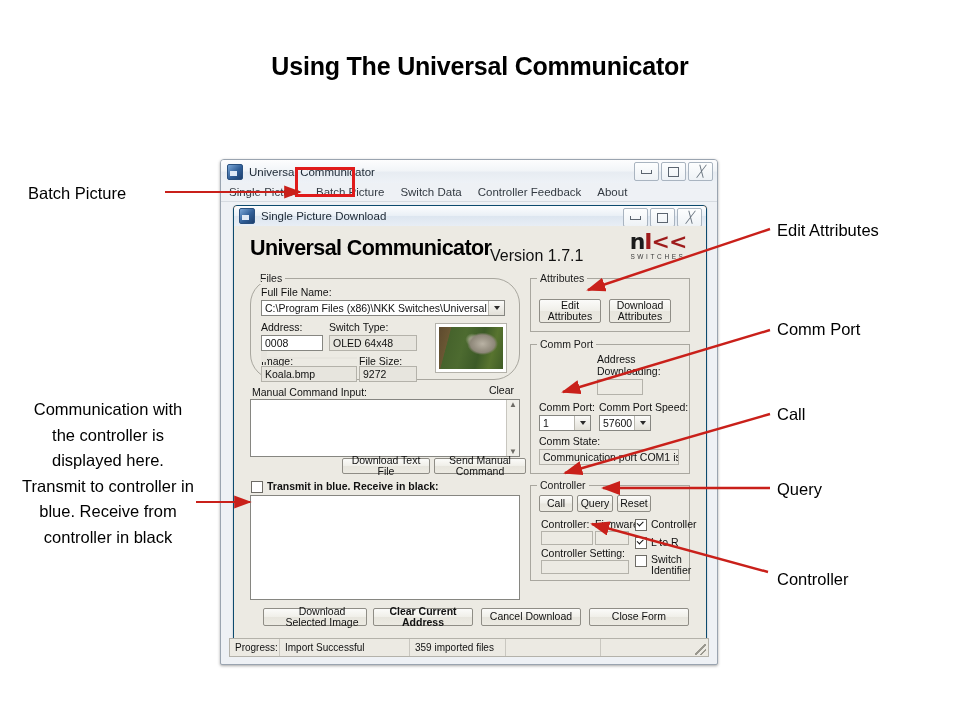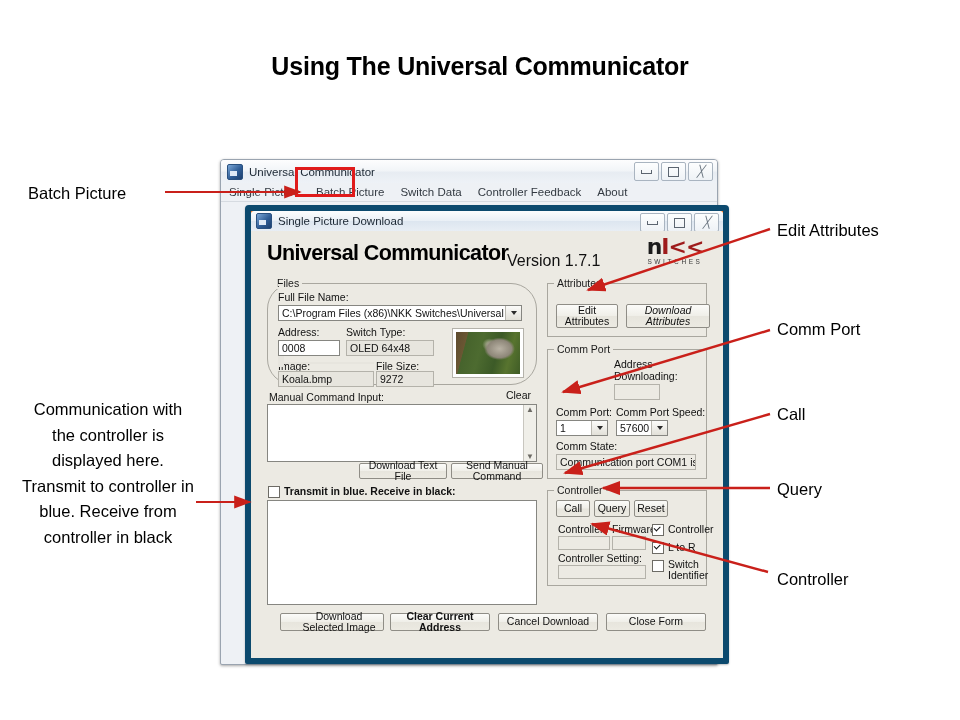--- a/index.html
+++ b/index.html
@@ -68,22 +68,22 @@
   .menu-item{font-size:11.5px;color:#333a42;white-space:nowrap;}
 
   
   .hl-rect{
     position:absolute;left:74px;top:-16px;width:60px;height:30px;
     border:3px solid #e01b1b;box-sizing:border-box;
   }
 
   
   .inner-window{
-    position:absolute;left:24px;top:45px;width:472px;height:447px;
-    background:#f97316;border:6px solid #0c4a6e;border-radius:4px 4px 2px 2px;
+    position:absolute;left:12px;top:45px;width:472px;height:447px;
+    background:#f97316;border:1px solid #0c4a6e;border-radius:4px 4px 2px 2px;
     box-shadow:0 1px 2px rgba(0,0,0,.25);
   }
   .inner-titlebar{
     height:20px;
     background:linear-gradient(to bottom,#fcfdfe 0%,#eaf0f6 48%,#dde6f0 52%,#e8eef5 100%);
     border-radius:3px 3px 0 0;display:flex;align-items:center;padding-left:5px;position:relative;
   }
   .inner-body{position:absolute;left:0;right:0;top:20px;bottom:0;background:#eceae3;}
 
   .app-title{position:absolute;left:16px;top:10px;font-size:21.5px;font-weight:bold;color:#000;letter-spacing:-0.6px;}
@@ -313,21 +313,21 @@
 
       <div class="chk" style="left:17px;top:254px;font-weight:bold;">
         <span class="box"></span>
         <span>Transmit in blue. Receive in black:</span>
       </div>
       <div class="bigbox" style="left:16px;top:269px;width:268px;height:103px;"></div>
 
       <div class="grp" style="left:296px;top:52px;width:158px;height:52px;">
         <span class="grp-title">Attributes</span>
         <div class="btn" style="left:8px;top:20px;width:62px;height:24px;">Edit Attributes</div>
-        <div class="btn" style="left:78px;top:20px;width:84px;height:24px;font-style:italic;">Download Attributes</div>
+        <div class="btn" style="left:78px;top:20px;width:62px;height:24px;">Download Attributes</div>
       </div>
 
       <div class="grp" style="left:296px;top:118px;width:158px;height:128px;">
         <span class="grp-title">Comm Port</span>
         <span class="lbl" style="left:66px;top:8px;width:74px;white-space:normal;line-height:12px;">Address Downloading:</span>
         <div class="txt flat" style="left:66px;top:34px;width:46px;height:16px;">
           <span></span>
         </div>
 
         <span class="lbl" style="left:8px;top:56px;">Comm Port:</span>
@@ -381,20 +381,28 @@
         </div>
       </div>
 
       <div class="btn" style="left:29px;top:382px;width:104px;height:18px;padding-left:14px;">Download Selected Image</div>
       <div class="btn" style="left:139px;top:382px;width:100px;height:18px;font-weight:bold;">Clear Current Address</div>
       <div class="btn" style="left:247px;top:382px;width:100px;height:18px;">Cancel Download</div>
       <div class="btn" style="left:355px;top:382px;width:100px;height:18px;">Close Form</div>
     </div>
   </div>
 
+  <div class="statusbar">
+    <span class="cell" style="width:50px;">Progress:</span>
+    <span class="cell" style="width:130px;">Import Successful</span>
+    <span class="cell" style="width:96px;">359 imported files</span>
+    <span class="cell" style="width:95px;"></span>
+    <span class="cell" style="flex:1;border-right:none;"></span>
+    <span class="grip"></span>
+  </div>
 </div>
 
 <div class="anno" id="anno-batch">Batch Picture</div>
 <div class="anno" id="anno-edit">Edit Attributes</div>
 <div class="anno" id="anno-comm">Comm  Port</div>
 <div class="anno" id="anno-call">Call</div>
 <div class="anno" id="anno-query">Query</div>
 <div class="anno" id="anno-ctrl">Controller</div>
 <div class="anno" id="anno-paragraph">Communication with the controller is displayed here. Transmit to controller in blue. Receive from controller in black</div>
 

